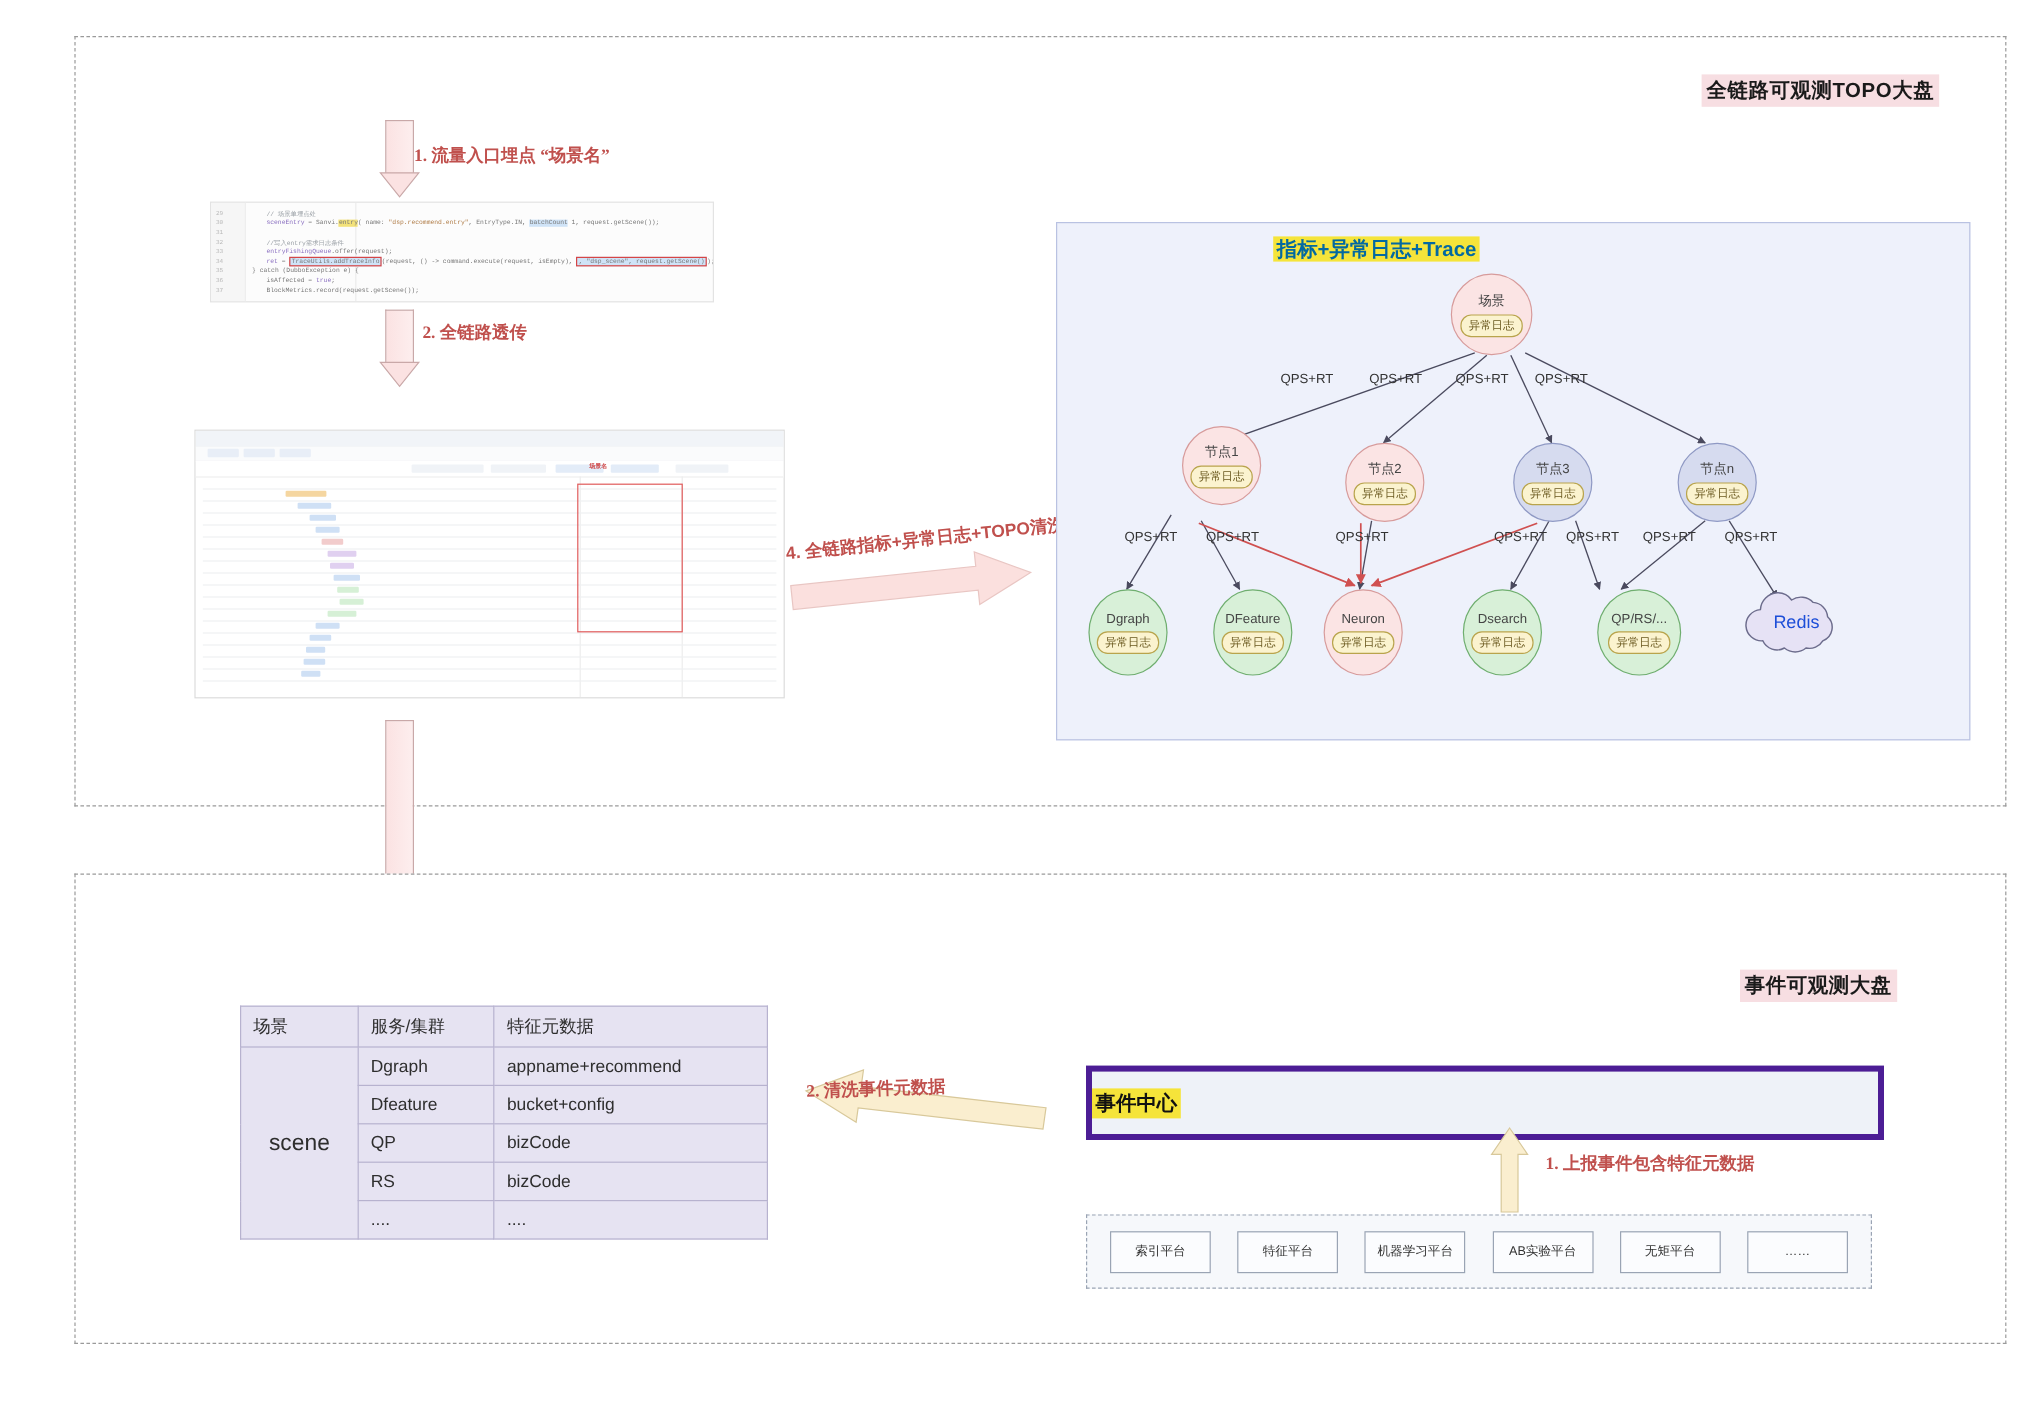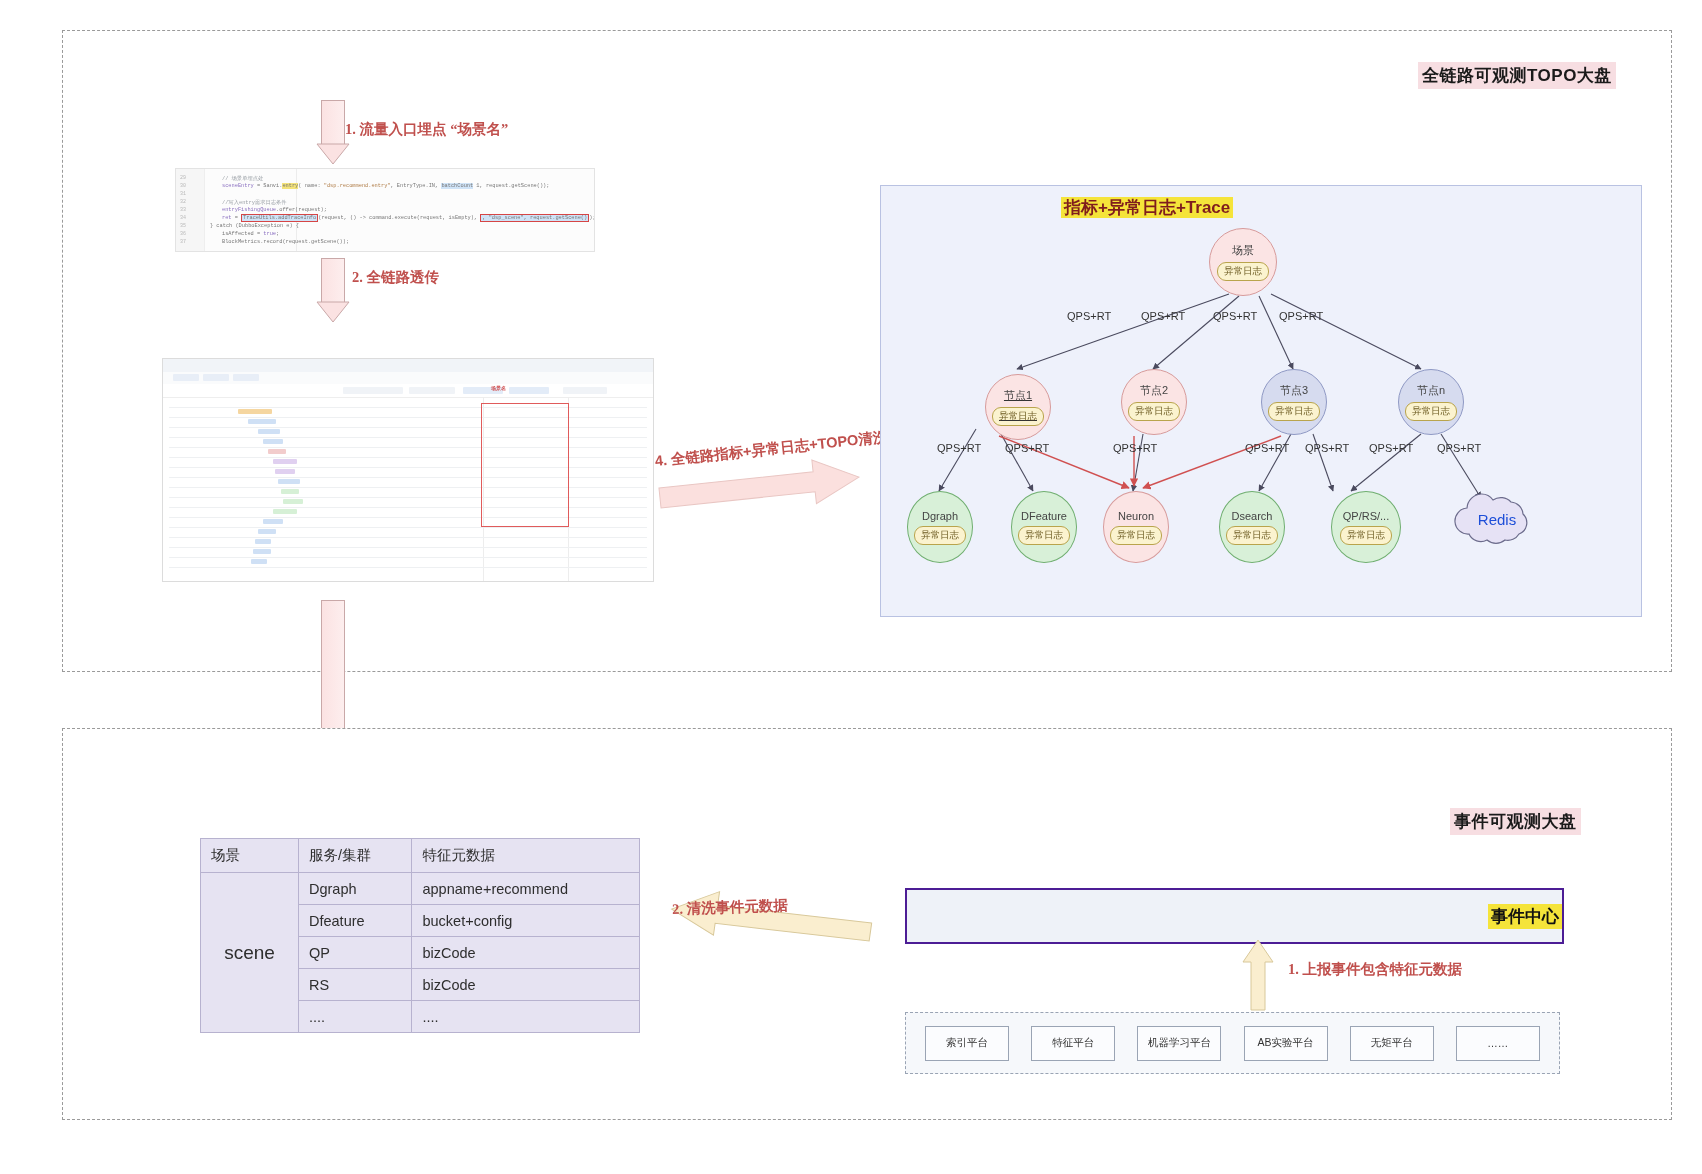--- a/index.html
+++ b/index.html
@@ -78,22 +78,22 @@
   
   #meta-table{position:absolute;left:200px;top:838px;width:440px;
               border-collapse:collapse;background:#e6e3f2;}
   #meta-table td{border:1px solid #b7b2cf;font-size:14.5px;color:#2e2e2e;
                  padding:7px 10px;height:17px;vertical-align:middle;}
   #meta-table td.scene{font-size:19px;text-align:center;vertical-align:middle;}
   #meta-table td.hdr{font-size:14.5px;}
 
   
   #event-center{position:absolute;left:905px;top:888px;width:655px;height:52px;
-                background:#eef2f8;border:2px solid #4c1d95;
-                display:flex;align-items:center;justify-content:flex-end;}
+                background:#eef2f8;border:5px solid #4c1d95;
+                display:flex;align-items:center;justify-content:flex-start;}
   #event-center .ectext{font-size:17px;color:#111;font-weight:bold;}
 
   #platform-box{position:absolute;left:905px;top:1012px;width:655px;height:62px;
                 background:#f6f8fb;border:1px dashed #9aa4b4;
                 display:flex;align-items:center;justify-content:space-around;padding:0 8px;box-sizing:border-box;}
   .plat{width:82px;height:33px;background:#fbfcfe;border:1px solid #9aa4b4;
         display:flex;align-items:center;justify-content:center;font-size:10.5px;color:#333;}
 
   
   .beige-arrow{position:absolute;}
@@ -206,21 +206,21 @@
     <g transform="rotate(-6 0 30)">
       <polygon points="0,20 155,20 155,8 200,30 155,52 155,40 0,40" fill="#fbe0de" stroke="#e9c6c3" stroke-width="1"></polygon>
     </g>
   </svg>
 </div>
 <div class="step" style="left:655px;top:452px;transform:rotate(-6deg);transform-origin:left center;">4. 全链路指标+异常日志+TOPO清洗</div>
 
 <div id="topo-box">
 
   <div class="abs" style="left:180px;top:10px;">
-    <span class="hl-yellow" style="font-size:17px;font-weight:bold;color:#7f1d1d;">指标+异常日志+Trace</span>
+    <span class="hl-yellow" style="font-size:17px;font-weight:bold;color:#0369a1;">指标+异常日志+Trace</span>
   </div>
 
   <svg class="abs" style="left:0;top:0;" width="760" height="430">
     <defs>
       <marker id="ah" viewBox="0 0 10 10" refX="9" refY="5" markerWidth="6" markerHeight="6" orient="auto-start-reverse">
         <path d="M 0 0 L 10 5 L 0 10 z" fill="#4a4a5e"></path>
       </marker>
       <marker id="ahr" viewBox="0 0 10 10" refX="9" refY="5" markerWidth="6" markerHeight="6" orient="auto-start-reverse">
         <path d="M 0 0 L 10 5 L 0 10 z" fill="#d05050"></path>
       </marker>
@@ -255,21 +255,21 @@
   <div class="edge-label" style="left:364px;top:256px;">QPS+RT</div>
   <div class="edge-label" style="left:424px;top:256px;">QPS+RT</div>
   <div class="edge-label" style="left:488px;top:256px;">QPS+RT</div>
   <div class="edge-label" style="left:556px;top:256px;">QPS+RT</div>
 
   <div class="node n-pink" style="left:328px;top:42px;width:68px;height:68px;">
     <div class="nlabel">场景</div>
     <div class="pill">异常日志</div>
   </div>
 
-  <div class="node n-pink" style="left:104px;top:188px;width:66px;height:66px;text-decoration:underline;">
+  <div class="node n-pink" style="left:104px;top:169px;width:66px;height:66px;">
     <div class="nlabel">节点1</div>
     <div class="pill">异常日志</div>
   </div>
   <div class="node n-pink" style="left:240px;top:183px;width:66px;height:66px;">
     <div class="nlabel">节点2</div>
     <div class="pill">异常日志</div>
   </div>
   <div class="node n-blue" style="left:380px;top:183px;width:66px;height:66px;">
     <div class="nlabel">节点3</div>
     <div class="pill">异常日志</div>

